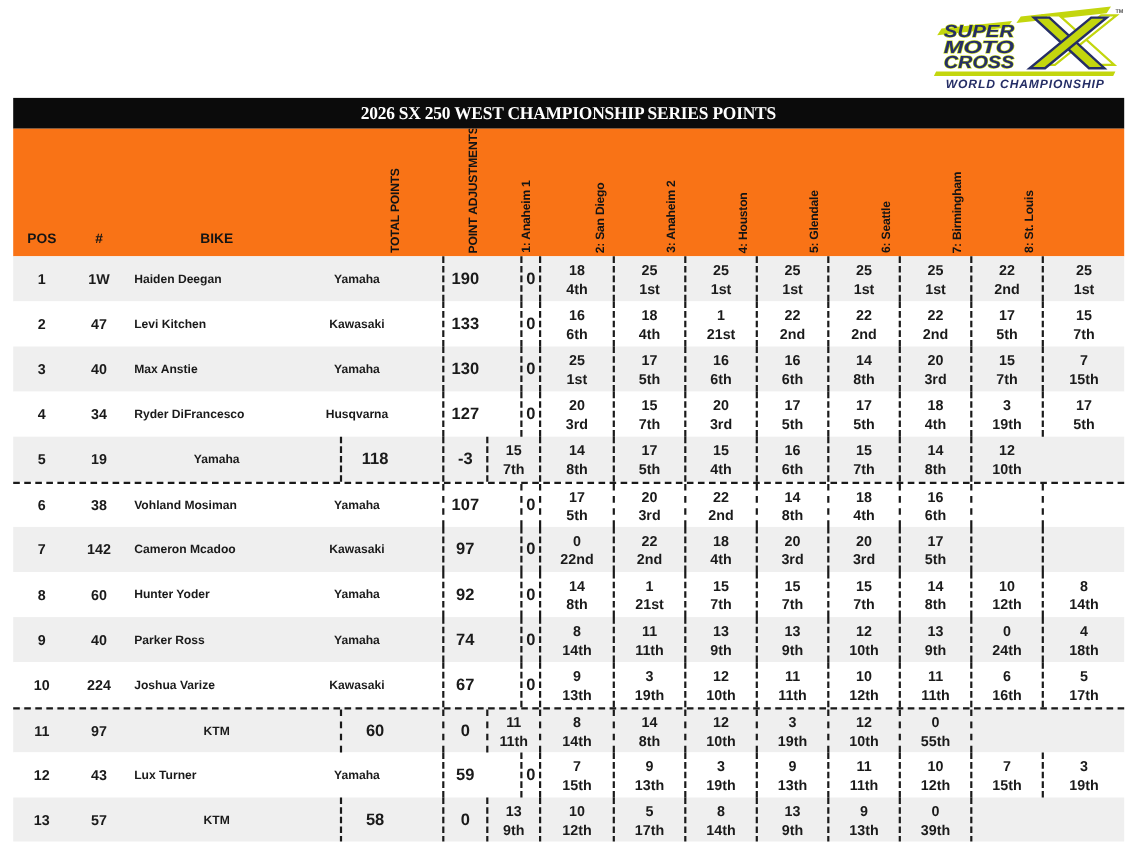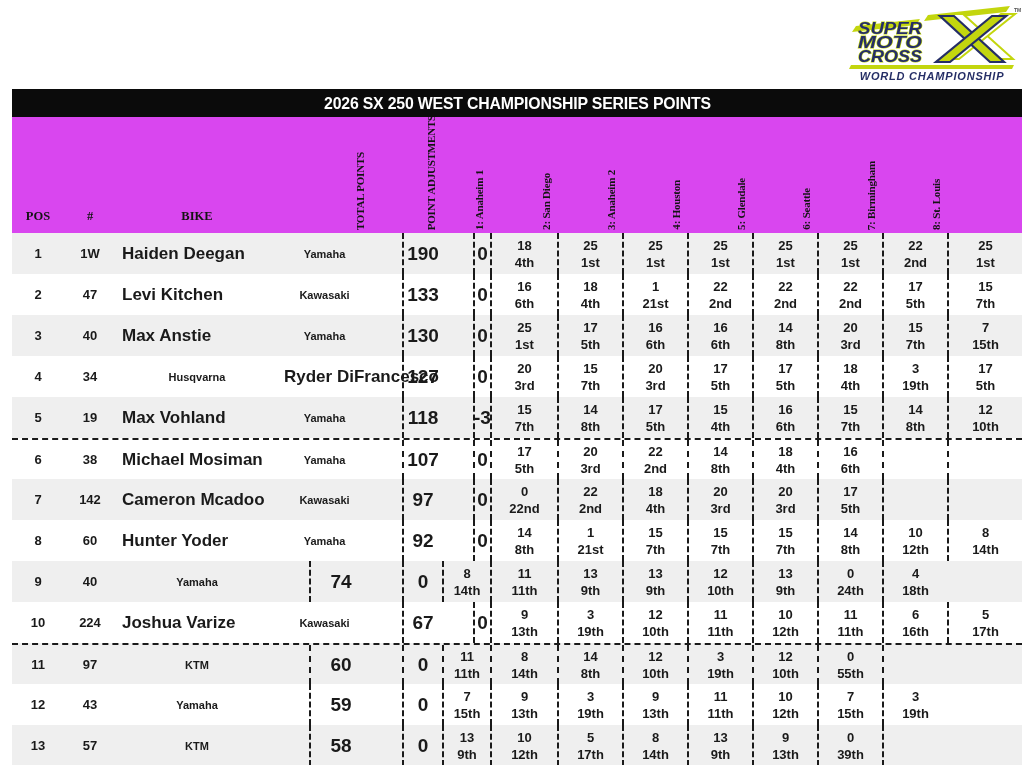--- a/index.html
+++ b/index.html
@@ -6,47 +6,47 @@
   body{
     width:1024px;height:765px;overflow:hidden;position:relative;
     background:#ffffff;
     font-family:"Liberation Sans", sans-serif;
     -webkit-font-smoothing:antialiased;
   }
   .logo-wrap{position:absolute;left:842px;top:3px;width:180px;height:80px;}
   .sheet{position:absolute;left:12px;top:89px;width:1010px;}
   .title-bar{
     height:28px;background:#0b0b0b;color:#ffffff;
-    display:flex;align-items:center;justify-content:center;
+    display:flex;align-items:center;justify-content:center;font-family:Liberation Serif, serif;
   }
   .title-bar span{
     font-weight:bold;font-size:16.5px;letter-spacing:-0.2px;
     transform:scaleX(0.96);display:inline-block;white-space:nowrap;
   }
   .grid{display:grid;grid-template-columns:52px 52px 162px 93px 71px 48px 67px 65px 65px 65px 65px 65px 65px 75px;}
-  .header-band{height:116px;background:#d946ef;font-family:Liberation Serif, serif;}
+  .header-band{height:116px;background:#f97316;}
   .h-cell{display:flex;align-items:flex-end;justify-content:center;padding-bottom:9px;
     font-weight:bold;font-size:12.5px;color:#141414;}
   .h-cell.left{justify-content:flex-start;padding-left:6px;}
   .v-cell{display:flex;align-items:flex-end;justify-content:flex-end;padding:0 5px 3px 0;overflow:hidden;}
   .v-cell .vtext{
     writing-mode:vertical-rl;transform:rotate(180deg);
     font-weight:bold;font-size:11px;color:#141414;white-space:nowrap;letter-spacing:-0.2px;
   }
   .rows{}
   .row{height:41px;box-sizing:border-box;}
   .row.stripe{background:#efefef;}
   .row.plain{background:#ffffff;}
   .row.cut{border-top:2px dashed #1a1a1a;}
   .cell{display:flex;align-items:center;justify-content:center;
     font-weight:bold;color:#1a1a1a;box-sizing:border-box;min-width:0;}
   .cell.pos,.cell.num{font-size:13px;}
-  .cell.rider{justify-content:flex-start;padding-left:6px;font-size:17px;white-space:nowrap;}
+  .cell.rider{justify-content:flex-start;padding-left:6px;font-size:11px;white-space:nowrap;}
   .cell.bike{font-size:11px;}
-  .cell.total,.cell.adj{font-size:19px;margin-left:31px;}
+  .cell.total,.cell.adj{font-size:15px;margin-left:31px;}
   .bl{border-left:2px dashed #1a1a1a;}
   .cell.race{flex-direction:column;justify-content:center;line-height:17px;font-size:13px;}
   .cell.race .pts,.cell.race .fin{display:block;}
 </style>
 </head>
 <body>
 
 <div class="logo-wrap">
   <svg width="180" height="80" viewBox="0 0 180 80">
 
@@ -230,22 +230,22 @@
           <span class="fin">7th</span>
         </div>
         <div class="cell race bl">
           <span class="pts">7</span>
           <span class="fin">15th</span>
         </div>
       </div>
       <div class="row grid plain">
     <div class="cell pos">4</div>
     <div class="cell num">34</div>
+    <div class="cell rider">Ryder DiFrancesco</div>
     <div class="cell bike">Husqvarna</div>
-    <div class="cell rider">Ryder DiFrancesco</div>
     <div class="cell total bl">127</div>
     <div class="cell adj bl">0</div>
   <div class="cell race bl">
           <span class="pts">20</span>
           <span class="fin">3rd</span>
         </div>
         <div class="cell race bl">
           <span class="pts">15</span>
           <span class="fin">7th</span>
         </div>
@@ -270,21 +270,20 @@
           <span class="fin">19th</span>
         </div>
         <div class="cell race bl">
           <span class="pts">17</span>
           <span class="fin">5th</span>
         </div>
       </div>
       <div class="row grid stripe">
     <div class="cell pos">5</div>
     <div class="cell num">19</div>
-    <div class="cell rider">Max Vohland</div>
     <div class="cell bike">Yamaha</div>
     <div class="cell total bl">118</div>
     <div class="cell adj bl">-3</div>
   <div class="cell race bl">
           <span class="pts">15</span>
           <span class="fin">7th</span>
         </div>
         <div class="cell race bl">
           <span class="pts">14</span>
           <span class="fin">8th</span>
@@ -310,21 +309,21 @@
           <span class="fin">8th</span>
         </div>
         <div class="cell race bl">
           <span class="pts">12</span>
           <span class="fin">10th</span>
         </div>
       </div>
       <div class="row grid plain cut">
     <div class="cell pos">6</div>
     <div class="cell num">38</div>
-    <div class="cell rider">Michael Mosiman</div>
+    <div class="cell rider">Vohland Mosiman</div>
     <div class="cell bike">Yamaha</div>
     <div class="cell total bl">107</div>
     <div class="cell adj bl">0</div>
   <div class="cell race bl">
           <span class="pts">17</span>
           <span class="fin">5th</span>
         </div>
         <div class="cell race bl">
           <span class="pts">20</span>
           <span class="fin">3rd</span>
@@ -430,20 +429,21 @@
           <span class="fin">12th</span>
         </div>
         <div class="cell race bl">
           <span class="pts">8</span>
           <span class="fin">14th</span>
         </div>
       </div>
       <div class="row grid stripe">
     <div class="cell pos">9</div>
     <div class="cell num">40</div>
+    <div class="cell rider">Parker Ross</div>
     <div class="cell bike">Yamaha</div>
     <div class="cell total bl">74</div>
     <div class="cell adj bl">0</div>
   <div class="cell race bl">
           <span class="pts">8</span>
           <span class="fin">14th</span>
         </div>
         <div class="cell race bl">
           <span class="pts">11</span>
           <span class="fin">11th</span>
@@ -548,20 +548,21 @@
           <span class="fin">55th</span>
         </div>
         <div class="cell race bl">
           <span class="pts"></span>
           <span class="fin"></span>
         </div>
       </div>
       <div class="row grid plain">
     <div class="cell pos">12</div>
     <div class="cell num">43</div>
+    <div class="cell rider">Lux Turner</div>
     <div class="cell bike">Yamaha</div>
     <div class="cell total bl">59</div>
     <div class="cell adj bl">0</div>
   <div class="cell race bl">
           <span class="pts">7</span>
           <span class="fin">15th</span>
         </div>
         <div class="cell race bl">
           <span class="pts">9</span>
           <span class="fin">13th</span>

